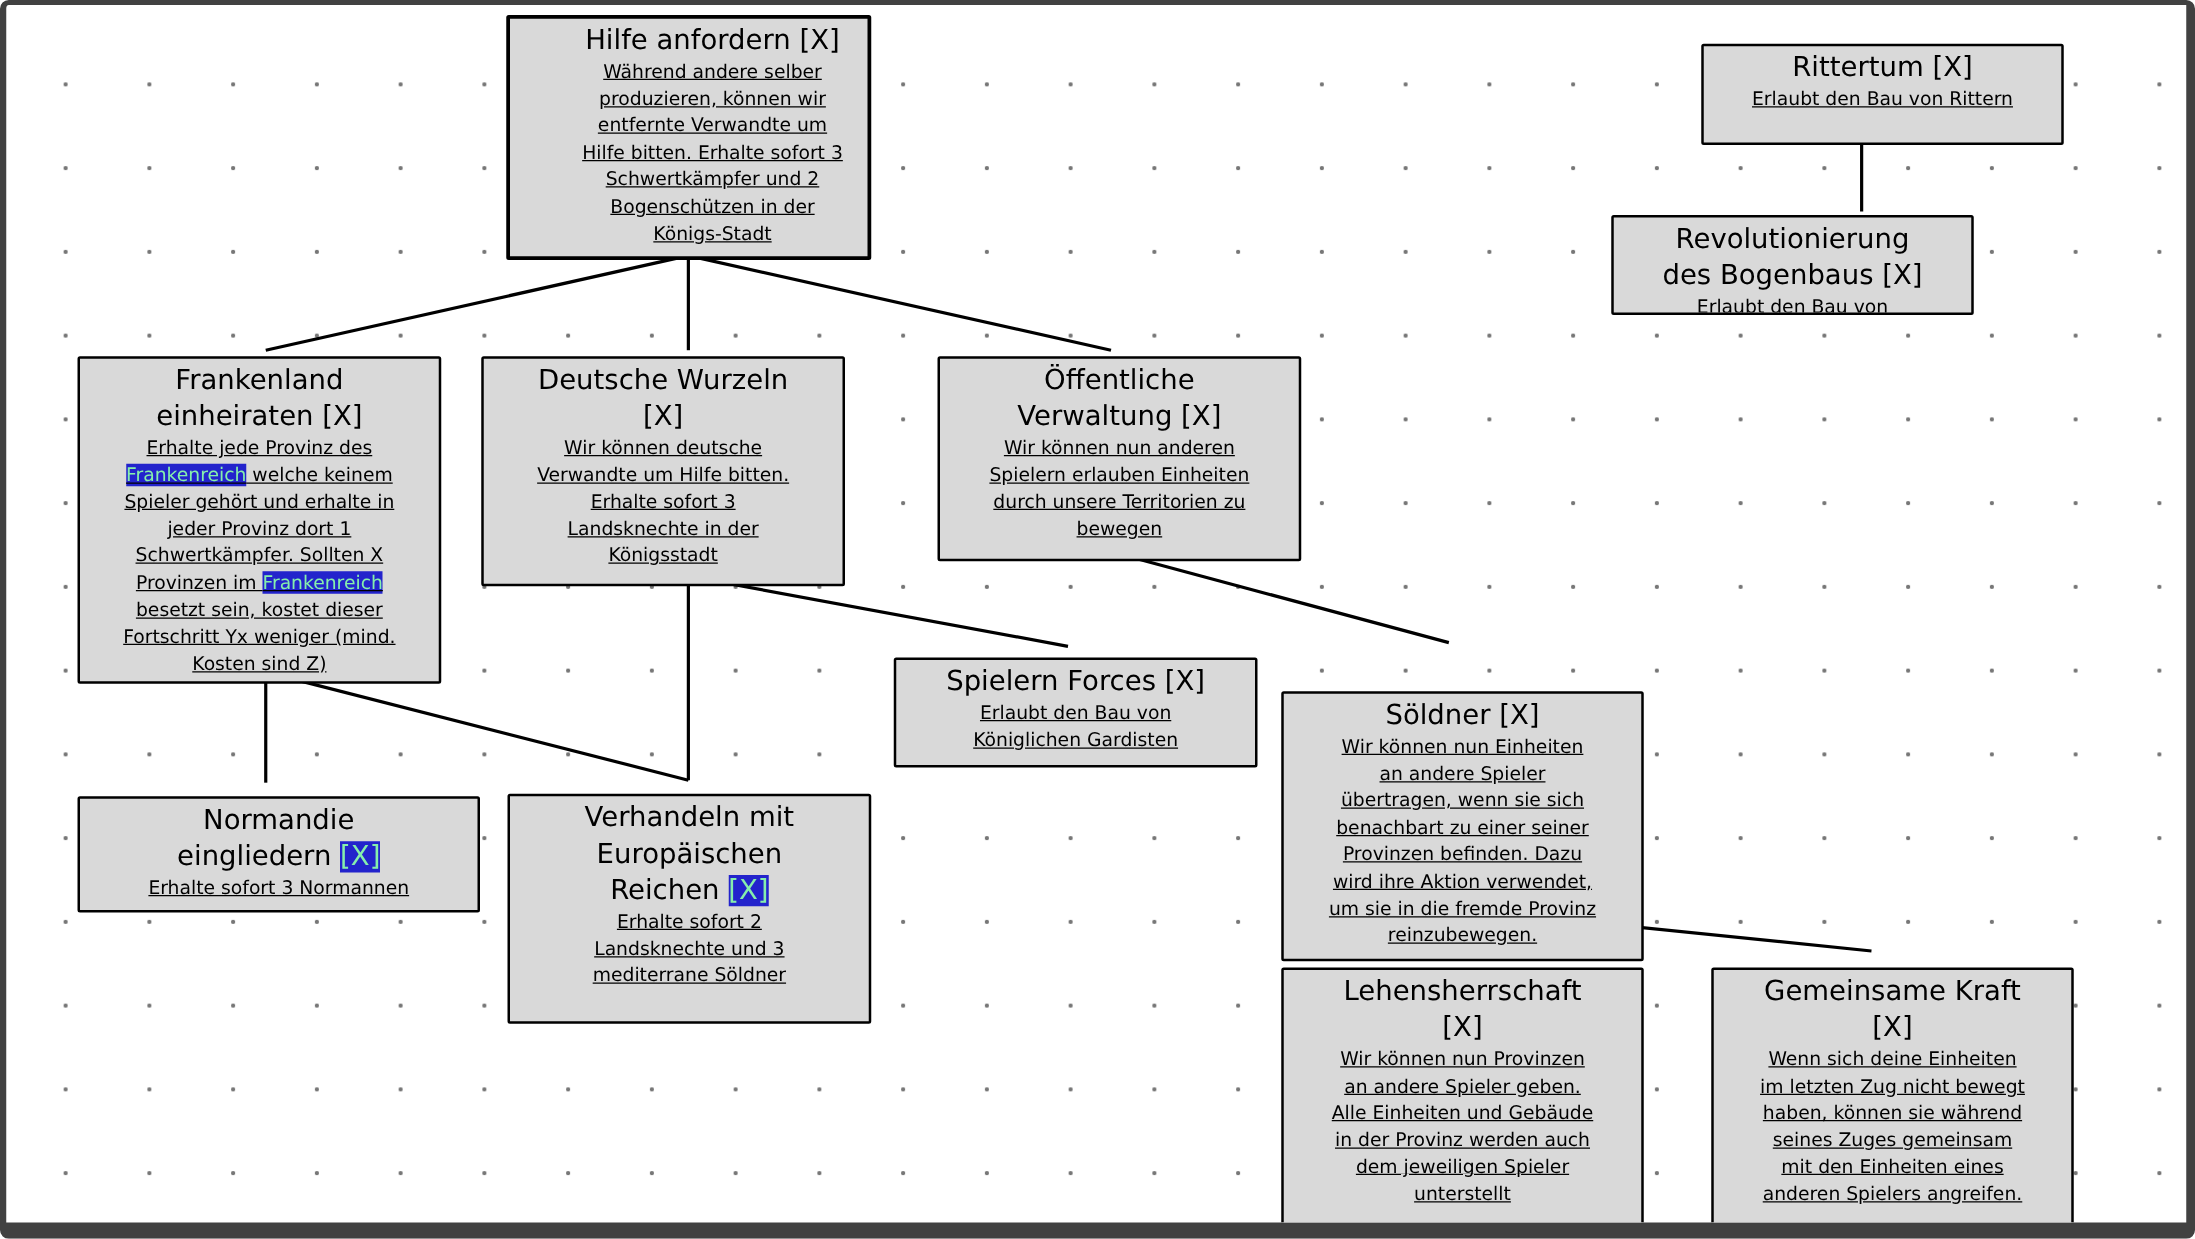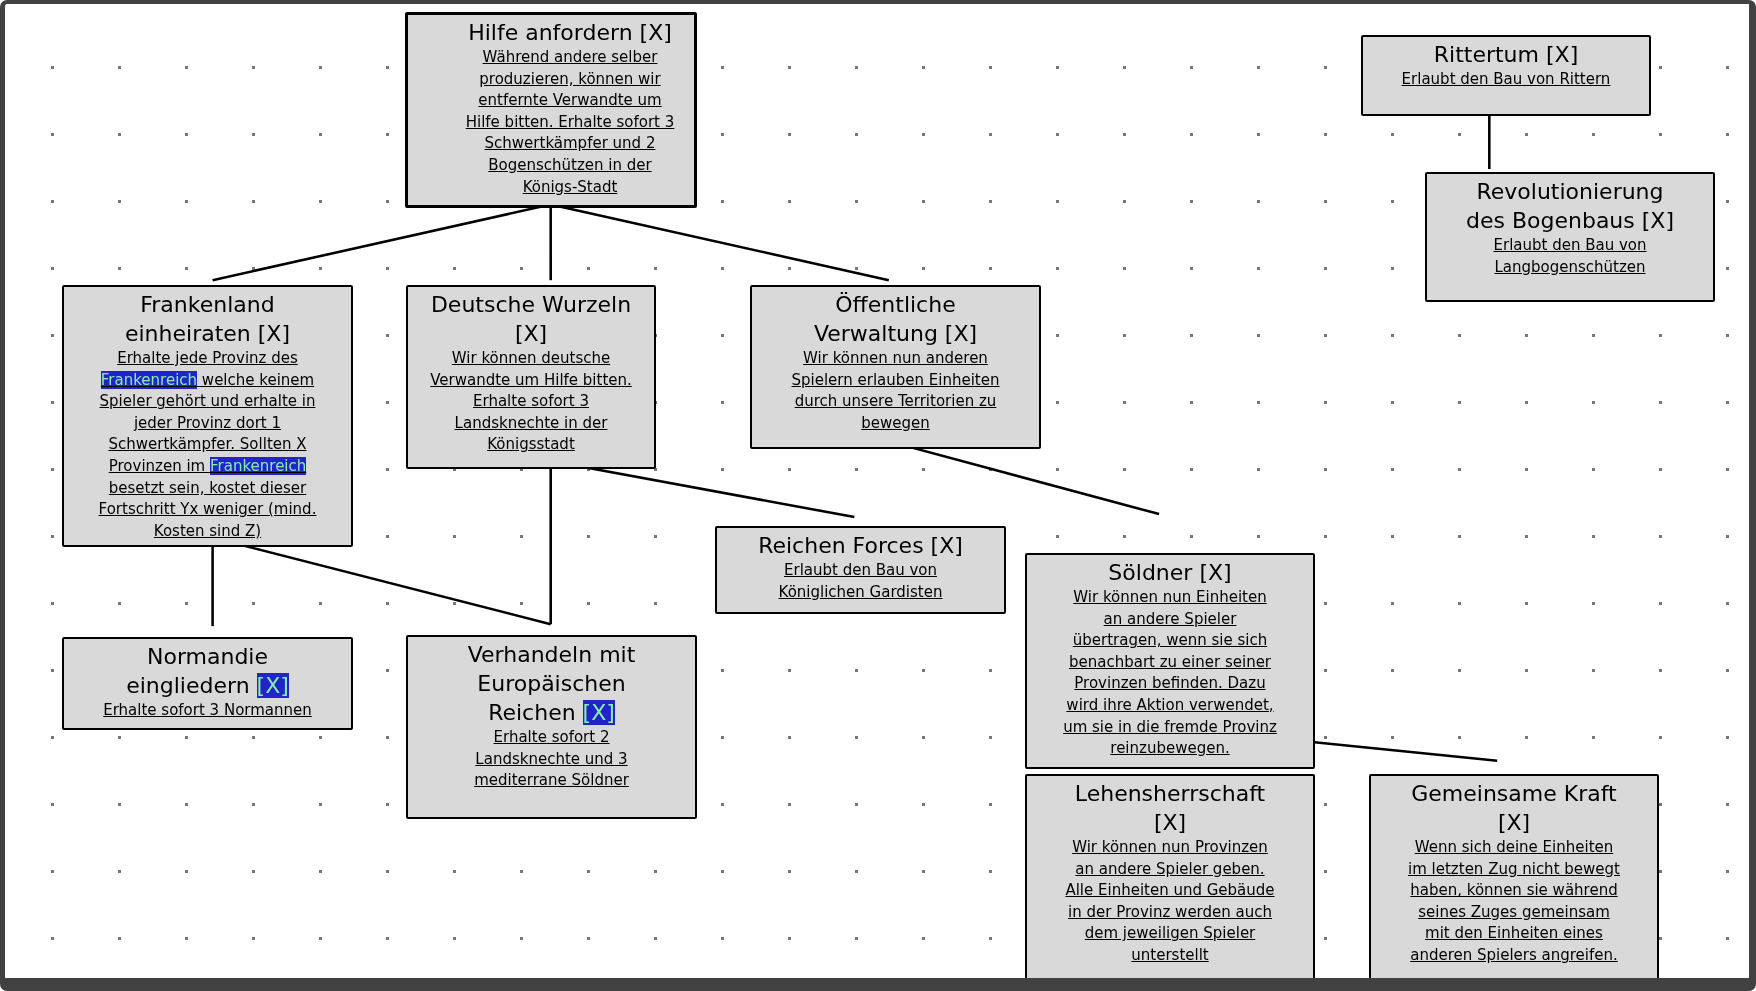--- a/index.html
+++ b/index.html
@@ -71,79 +71,79 @@
 Schwertkämpfer und 2
 Bogenschützen in der
 Königs-Stadt</div>
     </div>
 
     <div class="node" style="left:1356px;top:31px;width:290px;height:81px">
       <div class="node-title">Rittertum [X]</div>
       <div class="node-body">Erlaubt den Bau von Rittern</div>
     </div>
 
-    <div class="node" style="left:1420px;top:168px;width:290px;height:130px">
+    <div class="node" style="left:1284px;top:168px;width:290px;height:80px">
       <div class="node-title">Revolutionierung
 des Bogenbaus [X]</div>
       <div class="node-body">Erlaubt den Bau von
 Langbogenschützen</div>
     </div>
 
     <div class="node" style="left:57px;top:281px;width:291px;height:262px">
       <div class="node-title">Frankenland
 einheiraten [X]</div>
       <div class="node-body"><span>Erhalte jede Provinz des
 </span><span class="hl">Frankenreich</span><span> welche keinem
 Spieler gehört und erhalte in
 jeder Provinz dort 1
 Schwertkämpfer. Sollten X
 Provinzen im </span><span class="hl">Frankenreich</span><span>
 besetzt sein, kostet dieser
 Fortschritt Yx weniger (mind.
 Kosten sind Z)</span></div>
     </div>
 
-    <div class="node" style="left:401px;top:281px;width:250px;height:184px">
+    <div class="node" style="left:380px;top:281px;width:291px;height:184px">
       <div class="node-title">Deutsche Wurzeln
 [X]</div>
       <div class="node-body">Wir können deutsche
 Verwandte um Hilfe bitten.
 Erhalte sofort 3
 Landsknechte in der
 Königsstadt</div>
     </div>
 
     <div class="node" style="left:745px;top:281px;width:291px;height:164px">
       <div class="node-title">Öffentliche
 Verwaltung [X]</div>
       <div class="node-body">Wir können nun anderen
 Spielern erlauben Einheiten
 durch unsere Territorien zu
 bewegen</div>
     </div>
 
     <div class="node" style="left:710px;top:522px;width:291px;height:88px">
-      <div class="node-title">Reichen Forces [X]</div>
+      <div class="node-title">Spielern Forces [X]</div>
       <div class="node-body">Erlaubt den Bau von
 Königlichen Gardisten</div>
     </div>
 
     <div class="node" style="left:1020px;top:549px;width:290px;height:216px">
       <div class="node-title">Söldner [X]</div>
       <div class="node-body">Wir können nun Einheiten
 an andere Spieler
 übertragen, wenn sie sich
 benachbart zu einer seiner
 Provinzen befinden. Dazu
 wird ihre Aktion verwendet,
 um sie in die fremde Provinz
 reinzubewegen.</div>
     </div>
 
-    <div class="node" style="left:57px;top:633px;width:291px;height:93px">
+    <div class="node" style="left:57px;top:633px;width:322px;height:93px">
       <div class="node-title"><span>Normandie
 eingliedern </span><span class="hl">[X]</span></div>
       <div class="node-body">Erhalte sofort 3 Normannen</div>
     </div>
 
     <div class="node" style="left:401px;top:631px;width:291px;height:184px">
       <div class="node-title"><span>Verhandeln mit
 Europäischen
 Reichen </span><span class="hl">[X]</span></div>
       <div class="node-body">Erhalte sofort 2

